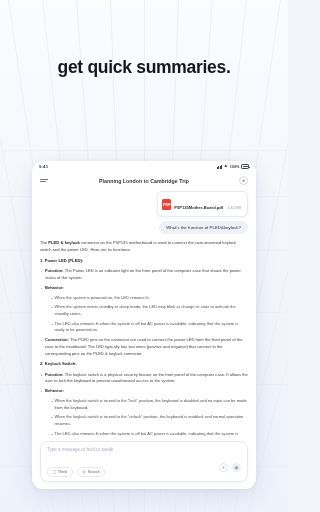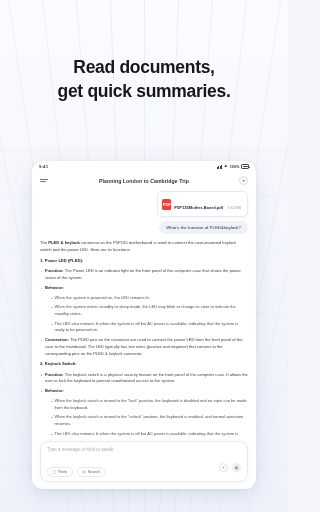--- a/index.html
+++ b/index.html
@@ -379,21 +379,20 @@
       <div class="gline-h" style="top: 150px; opacity: 0.55;"></div>
       <div class="gline-h" style="top: 196px; opacity: 0.55;"></div>
       <div class="gline-h" style="top: 250px; opacity: 0.55;"></div>
       <div class="gline-h" style="top: 312px; opacity: 0.55;"></div>
       <div class="gline-h" style="top: 384px; opacity: 0.55;"></div>
       <div class="gline-h" style="top: 466px; opacity: 0.55;"></div>
     </div>
 </div>
 
 <div id="headline">
-  <span class="line">Read documents,</span>
   <span class="line">get quick summaries.</span>
 </div>
 
 <div id="tablet">
 
   <div id="statusbar">
     <span id="status-time">9:41</span>
     <span id="status-icons">
       <span class="sig-bars">
           <i></i>

